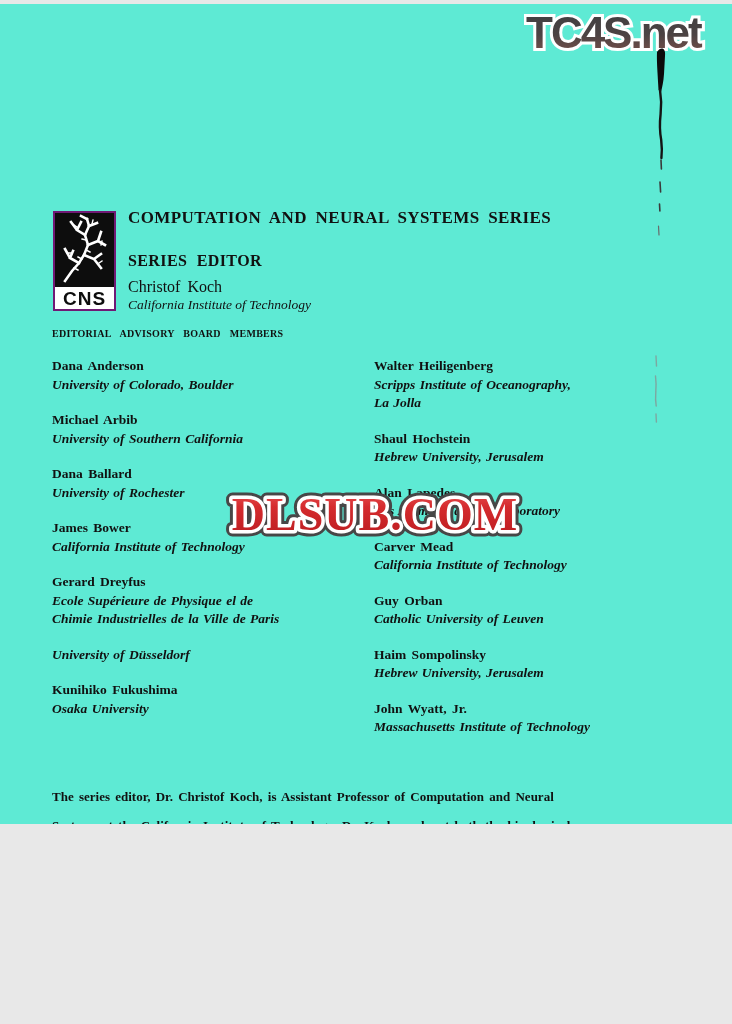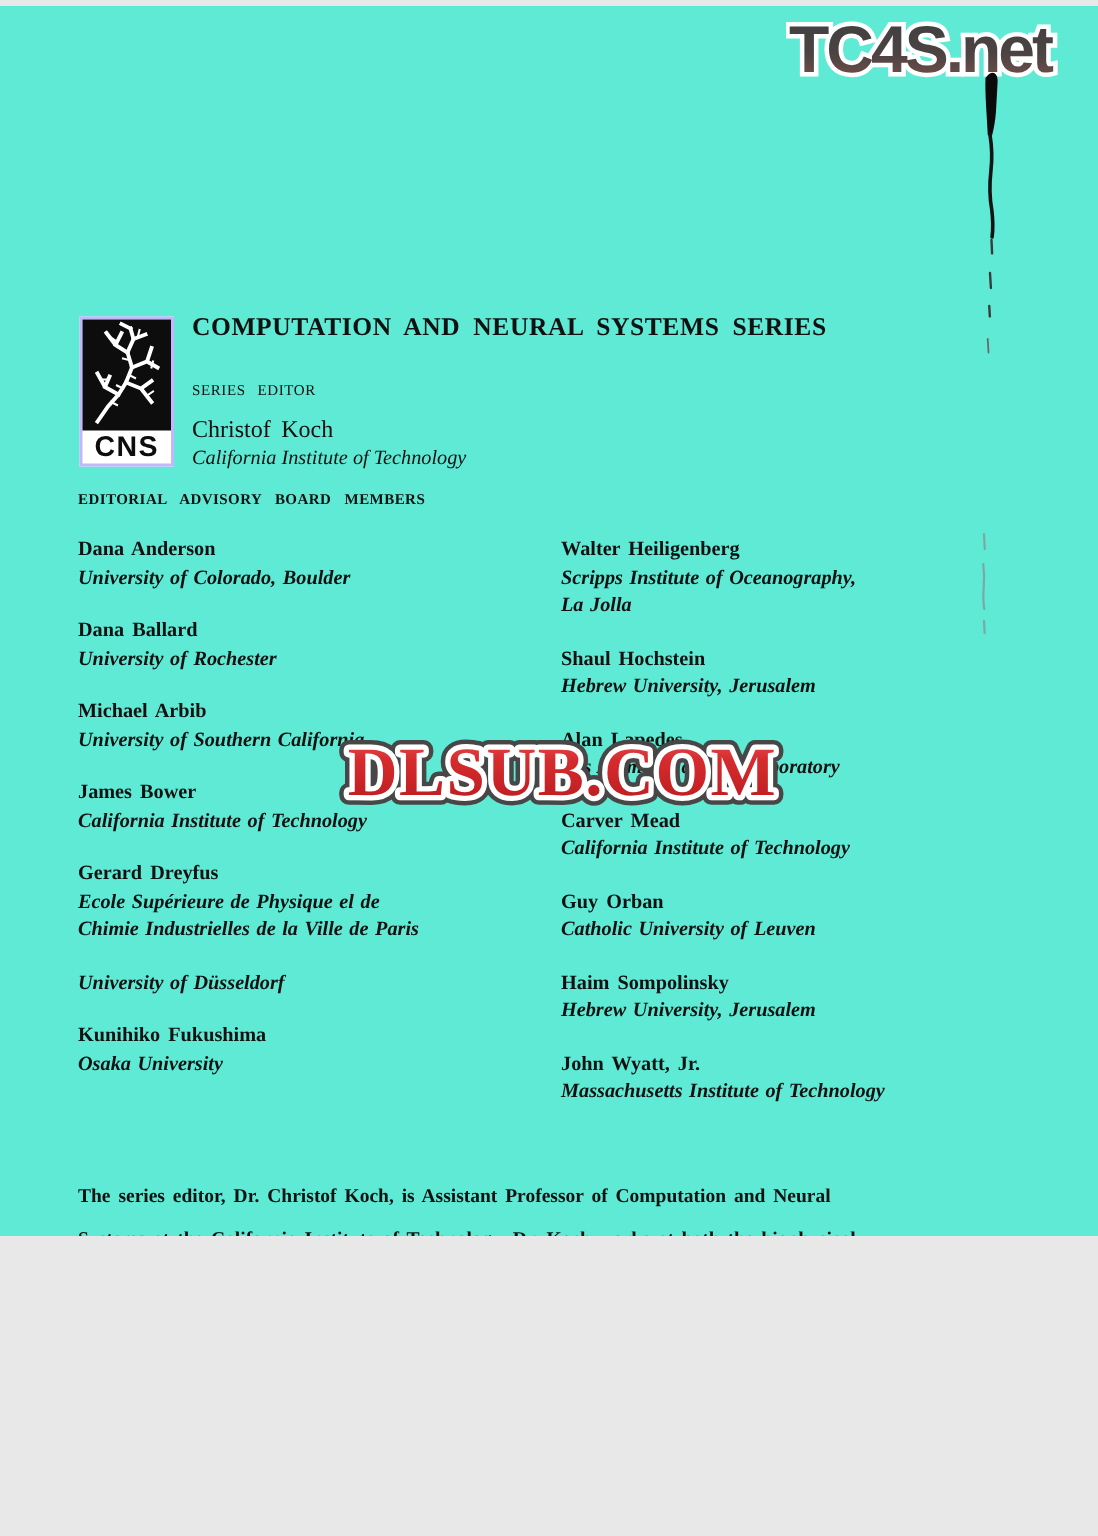--- a/index.html
+++ b/index.html
@@ -10,36 +10,36 @@
     overflow:hidden;
     font-family:"Liberation Serif", serif;
     color:#111;
     margin:4px auto;
   }
   
   .artifact{position:absolute;z-index:60;}
   
   .cns-logo{
     position:absolute;left:53px;top:207px;width:63px;height:100px;
-    border:2px solid #c4b5fd;box-sizing:border-box;background:#fff;
+    border:2px solid #701a75;box-sizing:border-box;background:#fff;
   }
   .cns-logo .neuron-box{width:100%;height:74px;background:#0d0d0d;}
   .cns-logo .cns-label{
     height:22px;display:flex;align-items:center;justify-content:center;
     font-family:"Liberation Sans", sans-serif;font-weight:bold;
     font-size:19px;letter-spacing:1px;color:#0d0d0d;line-height:1;
   }
   
   .header-block{position:absolute;left:128px;top:203px;z-index:10;}
   .series-title{
     font-weight:bold;font-size:17px;letter-spacing:.4px;word-spacing:4px;
     line-height:22px;white-space:nowrap;
   }
   .series-editor-label{
-    font-weight:normal;font-size:10px;letter-spacing:.4px;word-spacing:5px;
+    font-weight:bold;font-size:16px;letter-spacing:.4px;word-spacing:5px;
     margin-top:23px;line-height:18px;
   }
   .editor-name{font-size:16px;margin-top:8px;line-height:18px;word-spacing:3px;}
   .editor-affiliation{font-size:13.5px;font-style:italic;line-height:18px;}
   
   .board-heading{
     position:absolute;left:52px;top:324px;z-index:10;
     font-weight:bold;font-size:10px;letter-spacing:.3px;word-spacing:6px;
   }
   .board-col{position:absolute;top:353px;z-index:10;}
@@ -120,26 +120,26 @@
   </div>
 
   <div class="board-heading">EDITORIAL ADVISORY BOARD MEMBERS</div>
 
   <div class="board-col left">
     <div class="member">
       <div class="name">Dana Anderson</div>
       <div class="affil">University of Colorado, Boulder</div>
     </div>
     <div class="member">
+      <div class="name">Michael Arbib</div>
+      <div class="affil">University of Southern California</div>
+    </div>
+    <div class="member">
       <div class="name">Dana Ballard</div>
       <div class="affil">University of Rochester</div>
-    </div>
-    <div class="member">
-      <div class="name">Michael Arbib</div>
-      <div class="affil">University of Southern California</div>
     </div>
     <div class="member">
       <div class="name">James Bower</div>
       <div class="affil">California Institute of Technology</div>
     </div>
     <div class="member">
       <div class="name">Gerard Dreyfus</div>
       <div class="affil">Ecole Supérieure de Physique el de
 Chimie Industrielles de la Ville de Paris</div>
     </div>

